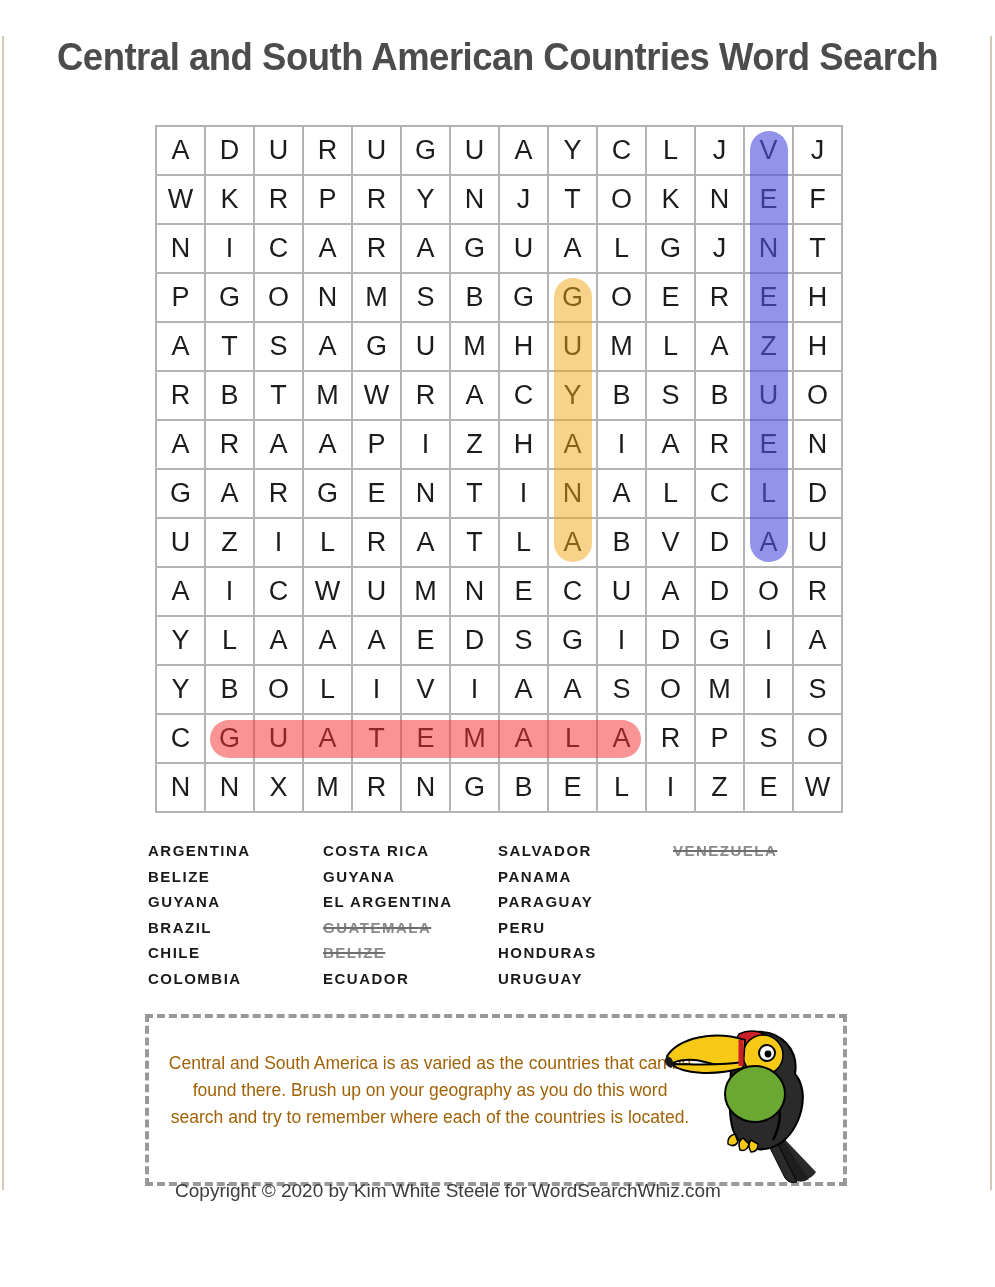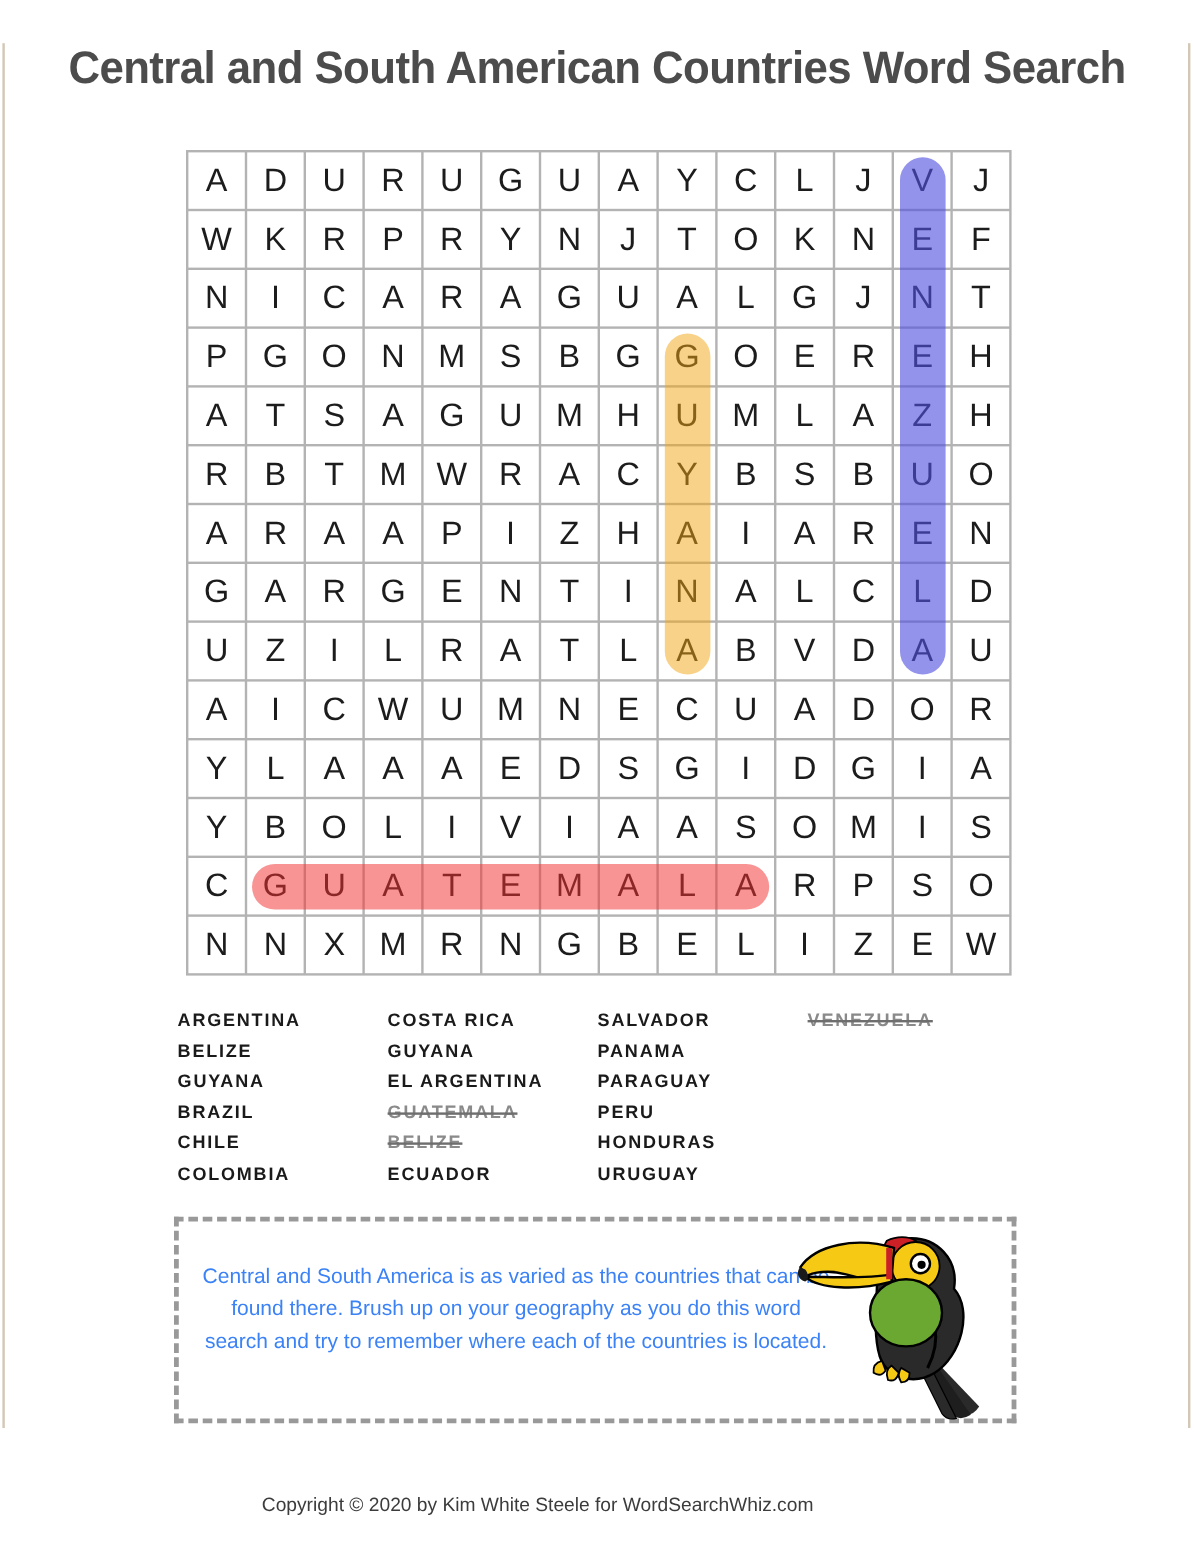--- a/index.html
+++ b/index.html
@@ -74,30 +74,30 @@
 
   .info-box {
     position: absolute; left: 145px; top: 1014px;
     width: 702px; height: 172px;
     border: 4px dashed #999999;
     background: #ffffff;
   }
   .info-text {
     position: absolute; left: 16px; top: 32px; width: 530px;
     font-size: 17.5px; line-height: 27px;
-    text-align: center; color: #3b82f6;
+    text-align: center; color: #a16207;
   }
   .toucan {
     position: absolute; right: 4px; top: 4px;
   }
 
   .copyright {
-    position: absolute; top: 1246px; left: 0; width: 896px;
+    position: absolute; top: 1180px; left: 0; width: 896px;
     text-align: center;
-    font-size: 16px; color: #3c3c3c;
+    font-size: 19px; color: #3c3c3c;
   }
 </style>
 </head>
 <body>
 
 <div class="side-border left"></div>
 <div class="side-border right"></div>
 
 <h1 class="page-title">Central and South American Countries Word Search</h1>
 

